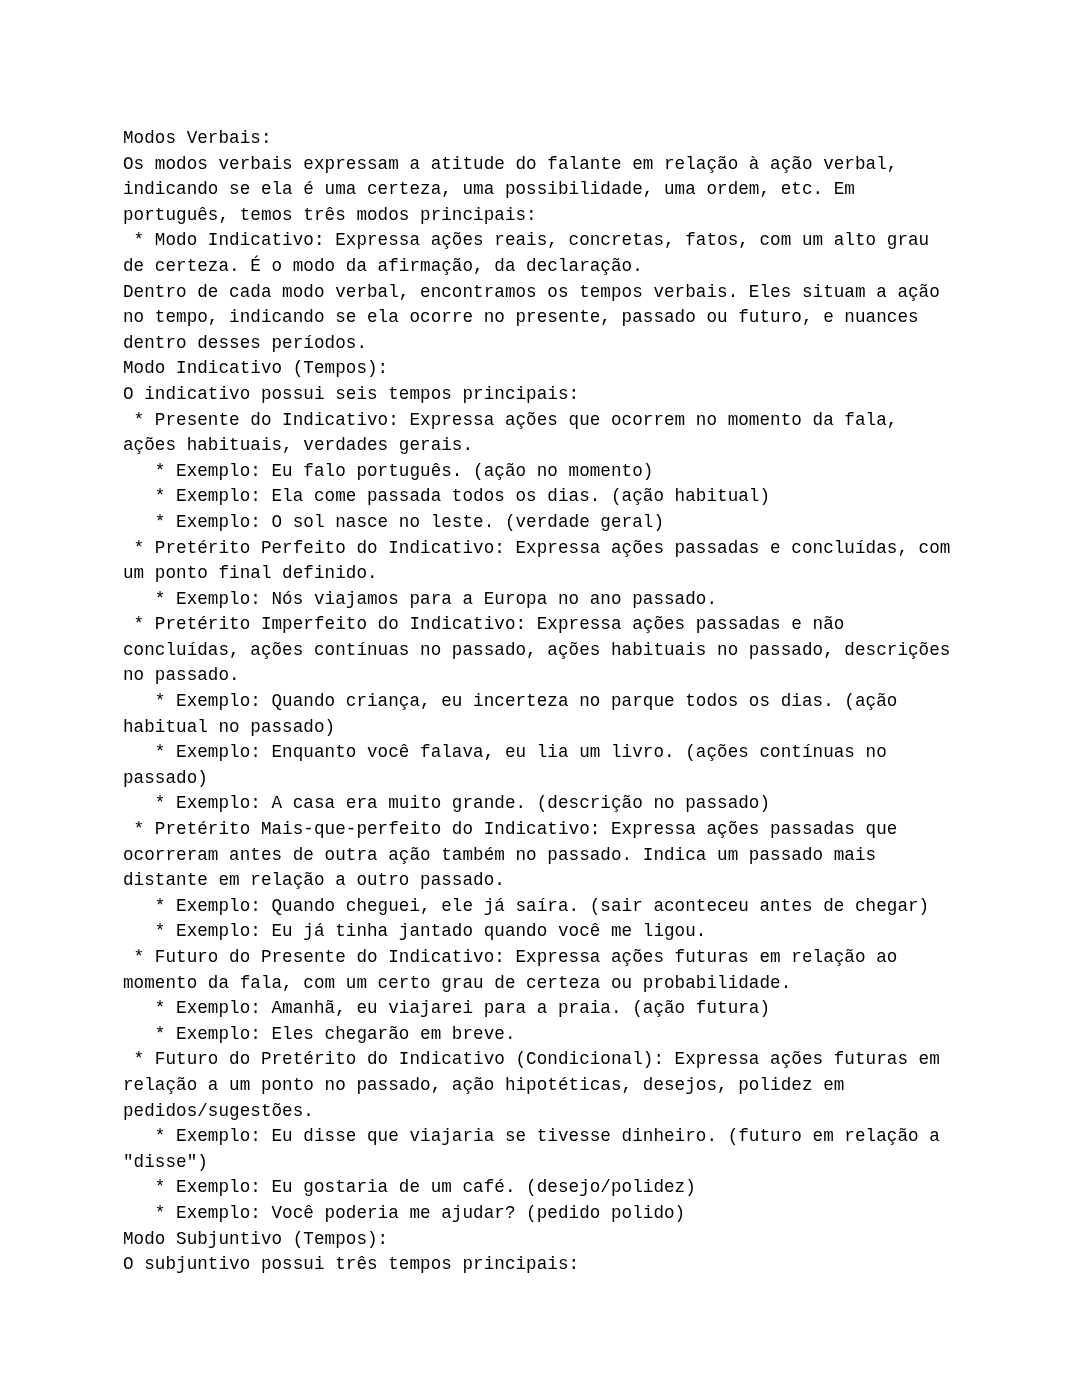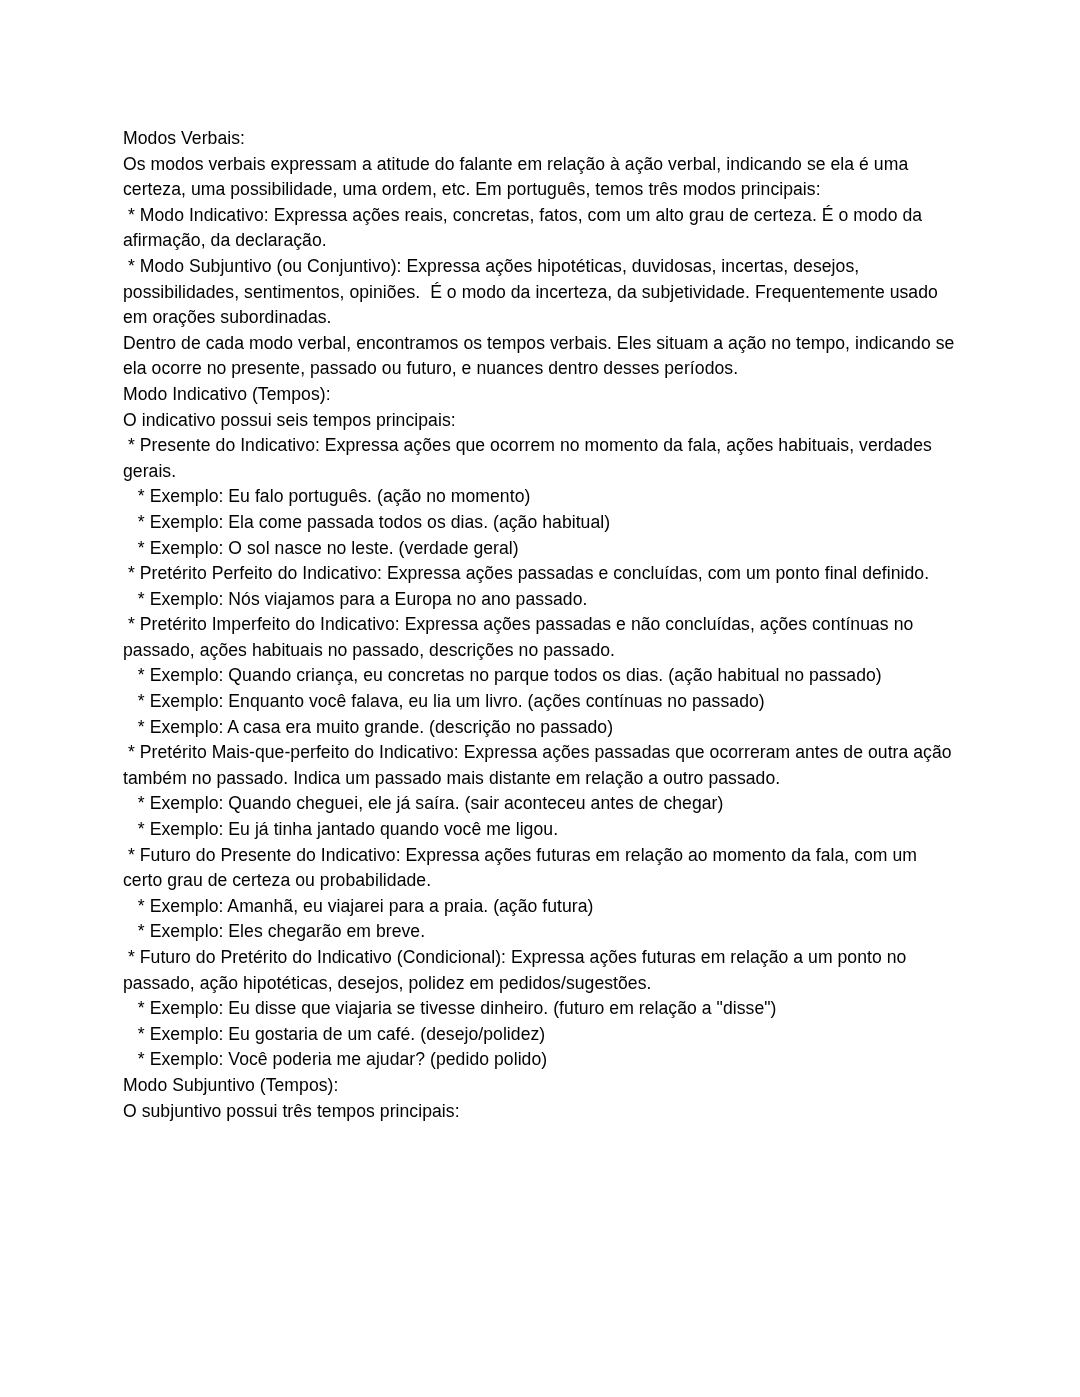--- a/index.html
+++ b/index.html
@@ -16,21 +16,21 @@
     background: #ffffff;
     overflow: hidden;
     box-sizing: border-box;
   }
 
   .doc-body {
     position: absolute;
     left: 123px;
     top: 126px;
     width: 838px;
-    font-family: Liberation Sans, sans-serif;
+    font-family: Liberation Mono, monospace;
     font-size: 17.6px;
     line-height: 25.6px;
     color: #000000;
     text-align: left;
     letter-spacing: 0.05px;
     -webkit-font-smoothing: antialiased;
   }
 
   .doc-body p {
     margin: 0;
@@ -42,35 +42,34 @@
 </style>
 </head>
 <body>
 
 <div class="page">
   <div class="doc-body">
 
     <p>Modos Verbais:</p>
     <p>Os modos verbais expressam a atitude do falante em relação à ação verbal, indicando se ela é uma certeza, uma possibilidade, uma ordem, etc. Em português, temos três modos principais:</p>
     <p> * Modo Indicativo: Expressa ações reais, concretas, fatos, com um alto grau de certeza. É o modo da afirmação, da declaração.</p>
-    <p> * Modo Subjuntivo (ou Conjuntivo): Expressa ações hipotéticas, duvidosas, incertas, desejos, possibilidades, sentimentos, opiniões.  É o modo da incerteza, da subjetividade. Frequentemente usado em orações subordinadas.</p>
     <p>Dentro de cada modo verbal, encontramos os tempos verbais. Eles situam a ação no tempo, indicando se ela ocorre no presente, passado ou futuro, e nuances dentro desses períodos.</p>
     <p>Modo Indicativo (Tempos):</p>
     <p>O indicativo possui seis tempos principais:</p>
 
     <p> * Presente do Indicativo: Expressa ações que ocorrem no momento da fala, ações habituais, verdades gerais.</p>
     <p>   * Exemplo: Eu falo português. (ação no momento)</p>
     <p>   * Exemplo: Ela come passada todos os dias. (ação habitual)</p>
     <p>   * Exemplo: O sol nasce no leste. (verdade geral)</p>
 
     <p> * Pretérito Perfeito do Indicativo: Expressa ações passadas e concluídas, com um ponto final definido.</p>
     <p>   * Exemplo: Nós viajamos para a Europa no ano passado.</p>
 
     <p> * Pretérito Imperfeito do Indicativo: Expressa ações passadas e não concluídas, ações contínuas no passado, ações habituais no passado, descrições no passado.</p>
-    <p>   * Exemplo: Quando criança, eu concretas no parque todos os dias. (ação habitual no passado)</p>
+    <p>   * Exemplo: Quando criança, eu incerteza no parque todos os dias. (ação habitual no passado)</p>
     <p>   * Exemplo: Enquanto você falava, eu lia um livro. (ações contínuas no passado)</p>
     <p>   * Exemplo: A casa era muito grande. (descrição no passado)</p>
 
     <p> * Pretérito Mais-que-perfeito do Indicativo: Expressa ações passadas que ocorreram antes de outra ação também no passado. Indica um passado mais distante em relação a outro passado.</p>
     <p>   * Exemplo: Quando cheguei, ele já saíra. (sair aconteceu antes de chegar)</p>
     <p>   * Exemplo: Eu já tinha jantado quando você me ligou.</p>
 
     <p> * Futuro do Presente do Indicativo: Expressa ações futuras em relação ao momento da fala, com um certo grau de certeza ou probabilidade.</p>
     <p>   * Exemplo: Amanhã, eu viajarei para a praia. (ação futura)</p>
     <p>   * Exemplo: Eles chegarão em breve.</p>

